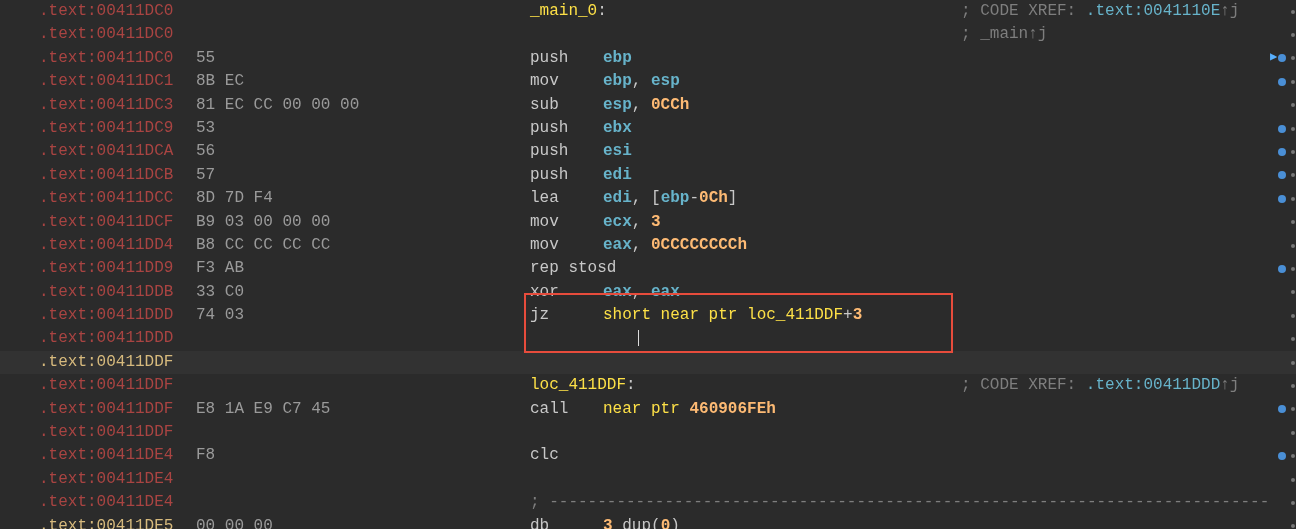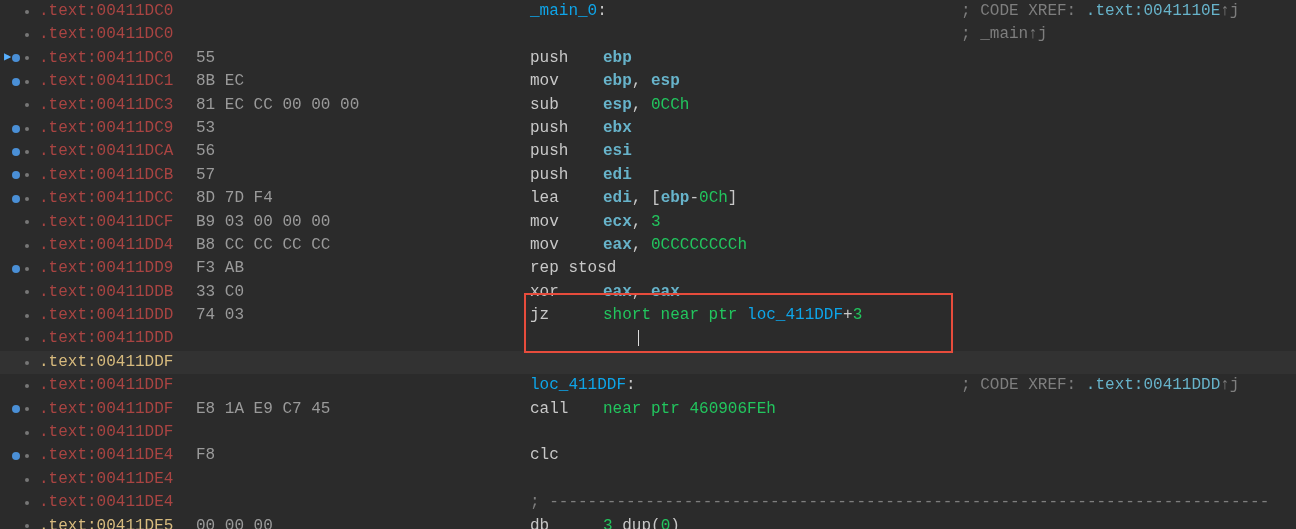--- a/index.html
+++ b/index.html
@@ -6,21 +6,21 @@
     margin: 0; padding: 0;
     width: 1296px; height: 529px;
     background: #2b2b2b;
     font-family: Consolas, "Courier New", monospace;
     font-size: 16px;
     overflow: hidden;
     color: #bcbcbc;
   }
   .viewport {
     position: relative;
-    width: 1296px; height: 529px;
+    width: 1296px; height: 529px; text-align: right;
   }
   .line {
     position: relative;
     height: 23.4px;
     line-height: 23.4px;
     white-space: pre;
   }
   .line.hl { background: #323232; }
   .gutter {
     display: inline-block;
@@ -53,23 +53,23 @@
     background: #777;
   }
 
   
   .addr-red   { color: #a94442; }
   .addr-amber { color: #d7ba7d; }
   .hex        { color: #9a9a9a; }
   .mnem       { color: #c8c8c8; }
   .reg        { color: #67b3ca; font-weight: bold; }
   .punct      { color: #c8c8c8; }
-  .kw         { color: #22c55e; }
-  .num        { color: #22c55e; }
-  .lbl        { color: #0ea5e9; margin-top: 22px; }
+  .kw         { color: #fde047; }
+  .num        { color: #fdba74; font-weight: bold; }
+  .lbl        { color: #fde047; margin-top: 22px; }
   .cmt        { color: #7e7e7e; margin-top: 20px; }
   .cmt-addr   { color: #67b3ca; }
   .dash       { color: #7e7e7e; }
   .dup        { color: #c8c8c8; }
 
   .redbox {
     position: absolute;
     border: 2px solid #e74c3c;
     left: 524px;
     top: 293px;

